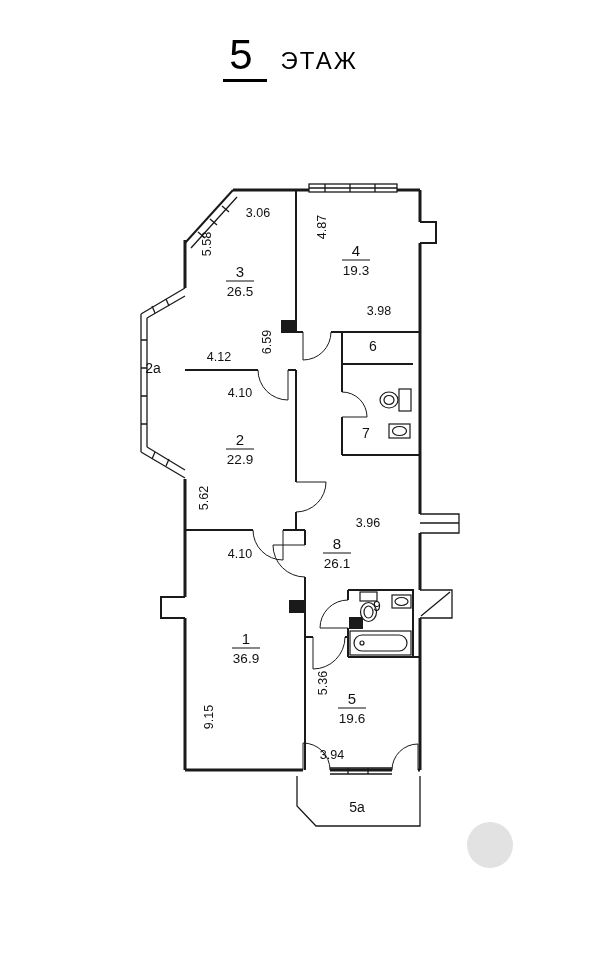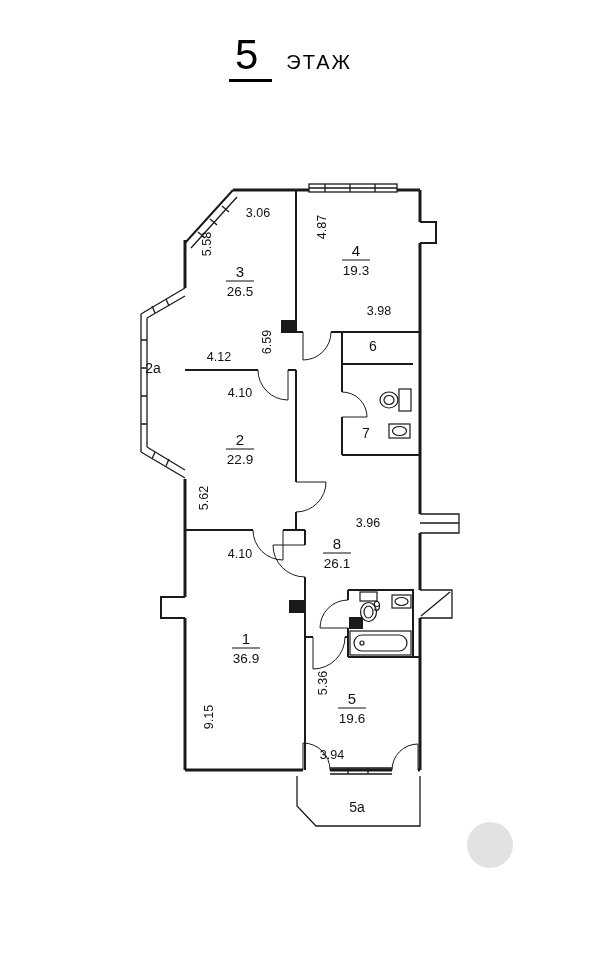--- a/index.html
+++ b/index.html
@@ -23,21 +23,21 @@
     padding-right: 34px;
     color: #000;
   }
   .floor-num {
     font-size: 42px;
     line-height: 1;
     border-bottom: 3px solid #000;
     padding: 0 14px 3px 6px;
   }
   .floor-word {
-    font-size: 20px;
+    font-size: 24px;
     letter-spacing: 2px;
   }
   svg.plan { position: absolute; left: 0; top: 0; }
   .watermark {
     position: absolute;
     left: 60px;
     top: 446px;
     width: 480px;
     text-align: center;
     color: #8d8d8d;

